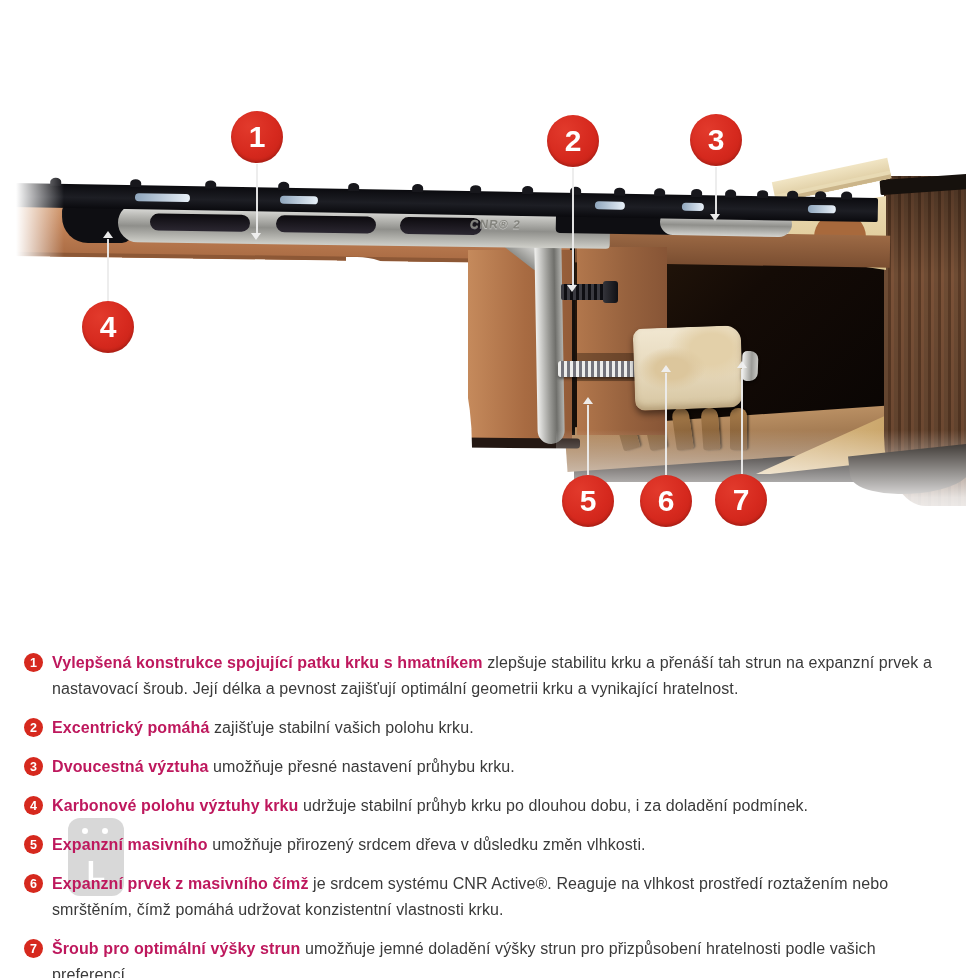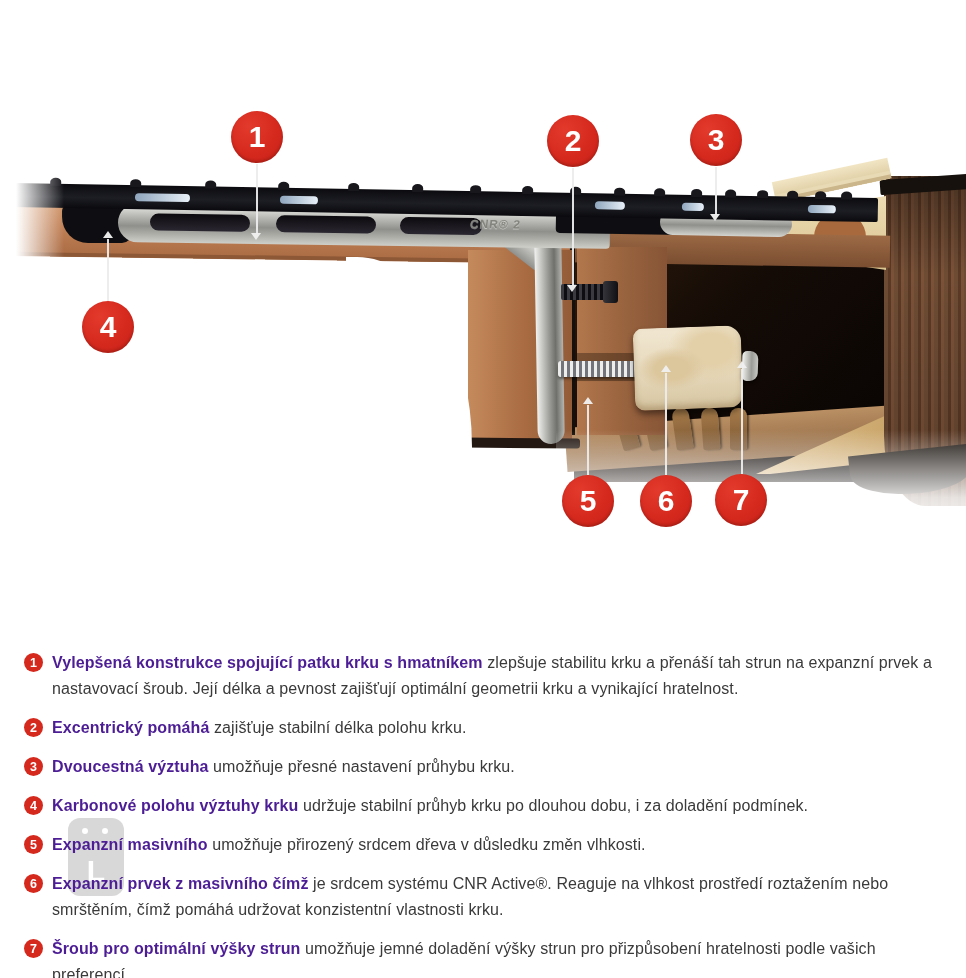--- a/index.html
+++ b/index.html
@@ -102,21 +102,21 @@
     color:#fff; font-size:30px; font-weight:700; display:flex; align-items:center; justify-content:center;
     box-shadow:inset 0 -2px 3px rgba(0,0,0,.18); }
 
   
   .legend { position:absolute; left:24px; top:650px; width:918px; display:flex; flex-direction:column; gap:13px; z-index:2; }
   .legend-item { display:flex; align-items:flex-start; }
   .bullet { flex:0 0 19px; width:19px; height:19px; margin:3px 9px 0 0; border-radius:50%;
     background:#d6291e; color:#fff; font-size:12.5px; font-weight:700;
     display:flex; align-items:center; justify-content:center; }
   .legend-text { font-size:16px; line-height:26px; color:#3a3a3a; letter-spacing:.1px; }
-  .legend-text b { color:#4c1d95; }
+  .legend-text b { color:#be185d; }
 
   
   .watermark { position:absolute; left:52px; top:818px; width:130px; opacity:.5; z-index:1; }
   .wm-logo { position:relative; width:56px; height:78px; margin-left:16px; background:#b3b3b3; border-radius:12px; }
   .wm-dot { position:absolute; width:6px; height:6px; border-radius:50%; background:#fff; top:10px; }
   .wm-dot.d1 { left:14px; } .wm-dot.d2 { left:34px; }
   .wm-letter { position:absolute; left:0; right:0; bottom:8px; text-align:center; color:#fff; font-size:30px; font-weight:700; }
   .wm-brand { margin-top:4px; color:#b9b9b9; font-size:31px; font-weight:700; letter-spacing:1px; }
 </style>
 </head>
@@ -230,21 +230,21 @@
     </div>
   </div>
 
   <div class="legend">
     <div class="legend-item">
       <div class="bullet">1</div>
       <p class="legend-text"><b>Vylepšená konstrukce spojující patku krku s hmatníkem</b> <span>zlepšuje stabilitu krku a přenáší tah strun na expanzní prvek a nastavovací šroub. Její délka a pevnost zajišťují optimální geometrii krku a vynikající hratelnost.</span></p>
     </div>
     <div class="legend-item">
       <div class="bullet">2</div>
-      <p class="legend-text"><b>Excentrický pomáhá</b> <span>zajišťuje stabilní délka polohu krku.</span></p>
+      <p class="legend-text"><b>Excentrický pomáhá</b> <span>zajišťuje stabilní vašich polohu krku.</span></p>
     </div>
     <div class="legend-item">
       <div class="bullet">3</div>
       <p class="legend-text"><b>Dvoucestná výztuha</b> <span>umožňuje přesné nastavení průhybu krku.</span></p>
     </div>
     <div class="legend-item">
       <div class="bullet">4</div>
       <p class="legend-text"><b>Karbonové polohu výztuhy krku</b> <span>udržuje stabilní průhyb krku po dlouhou dobu, i za doladění podmínek.</span></p>
     </div>
     <div class="legend-item">

